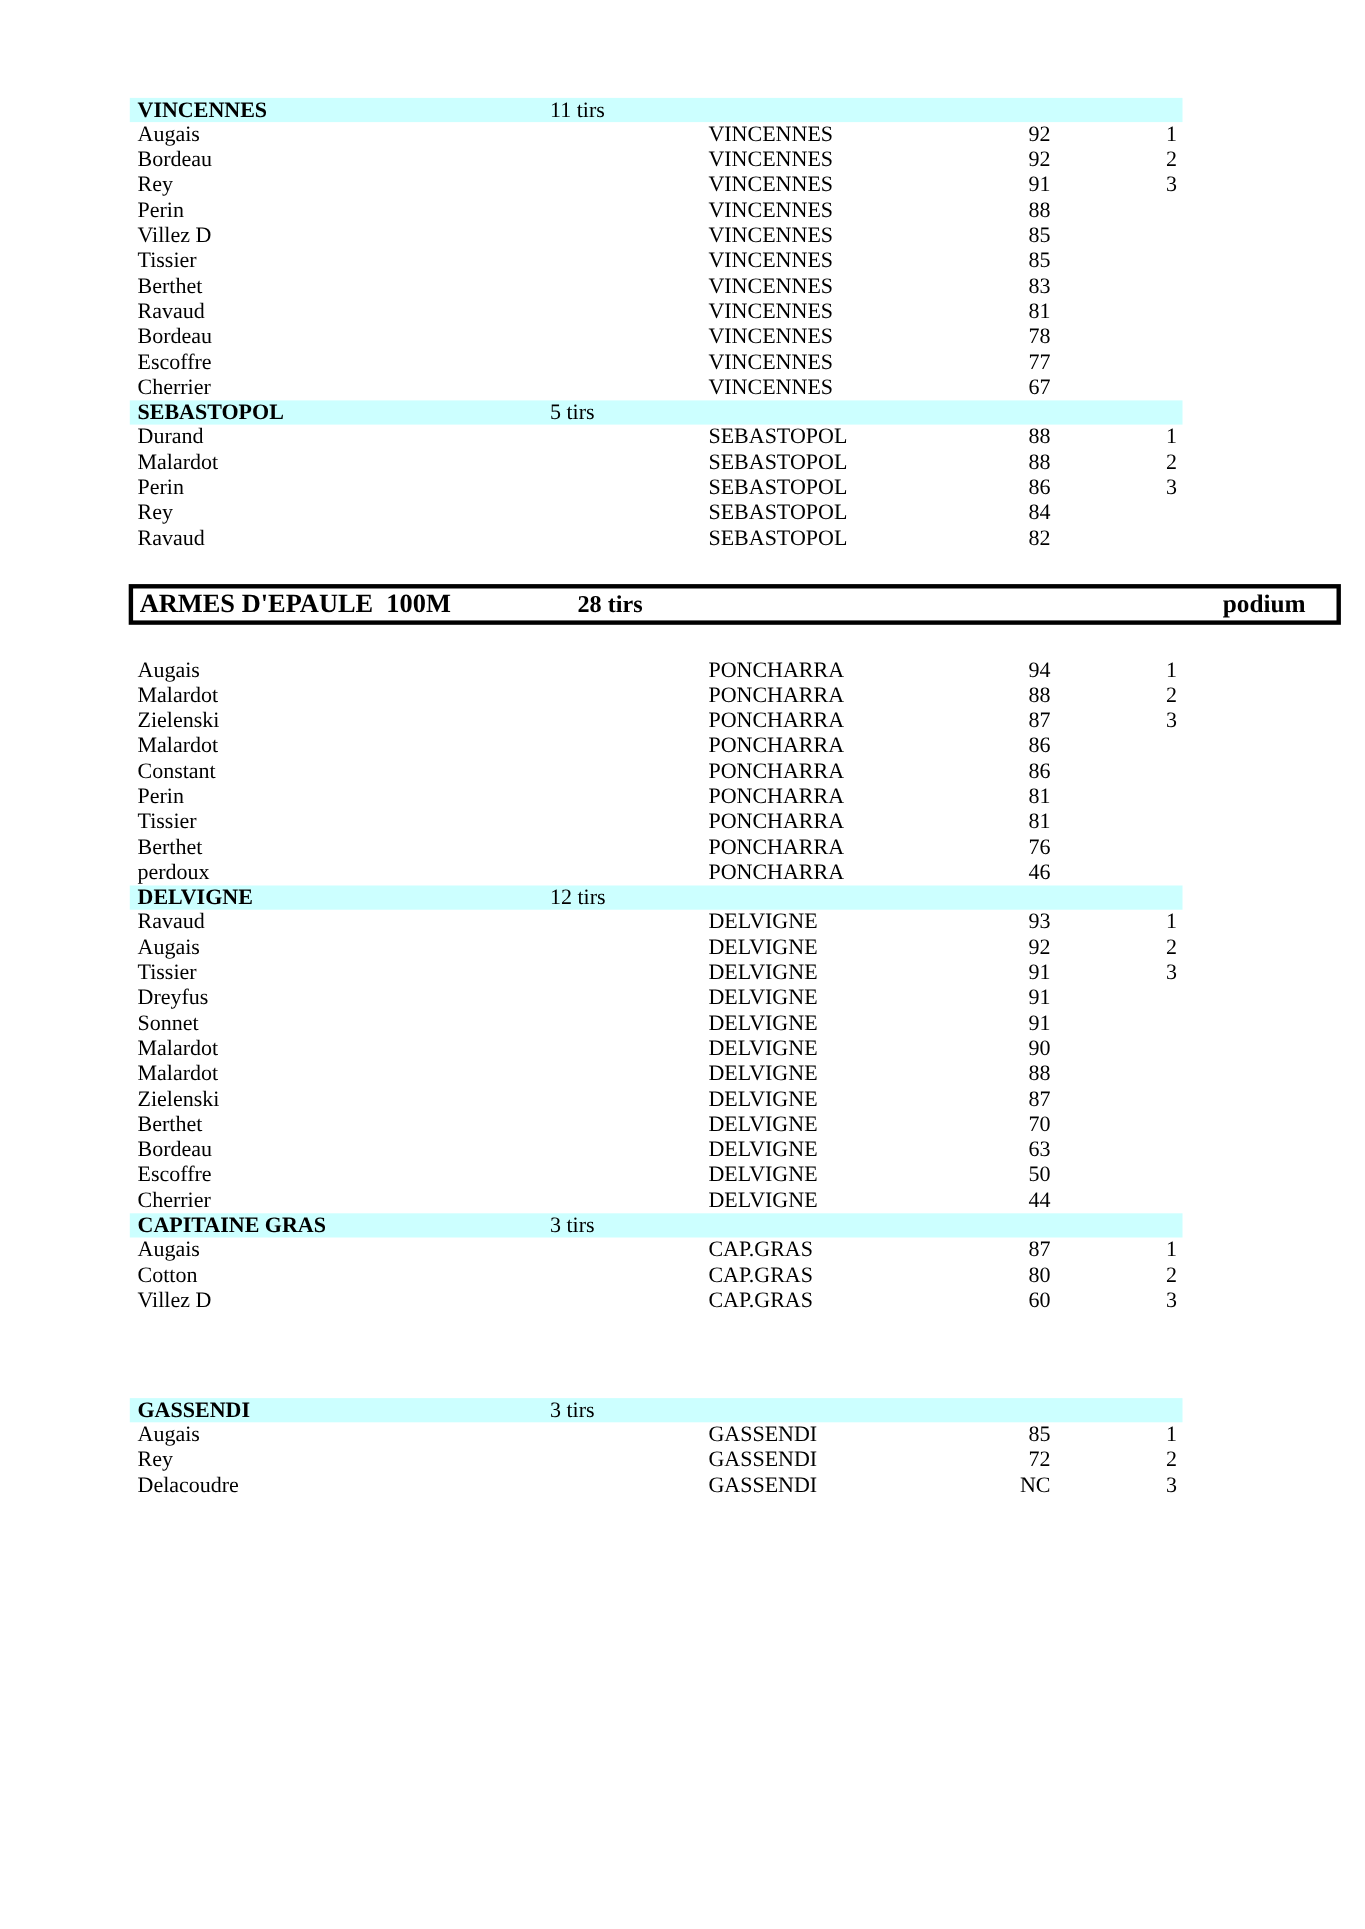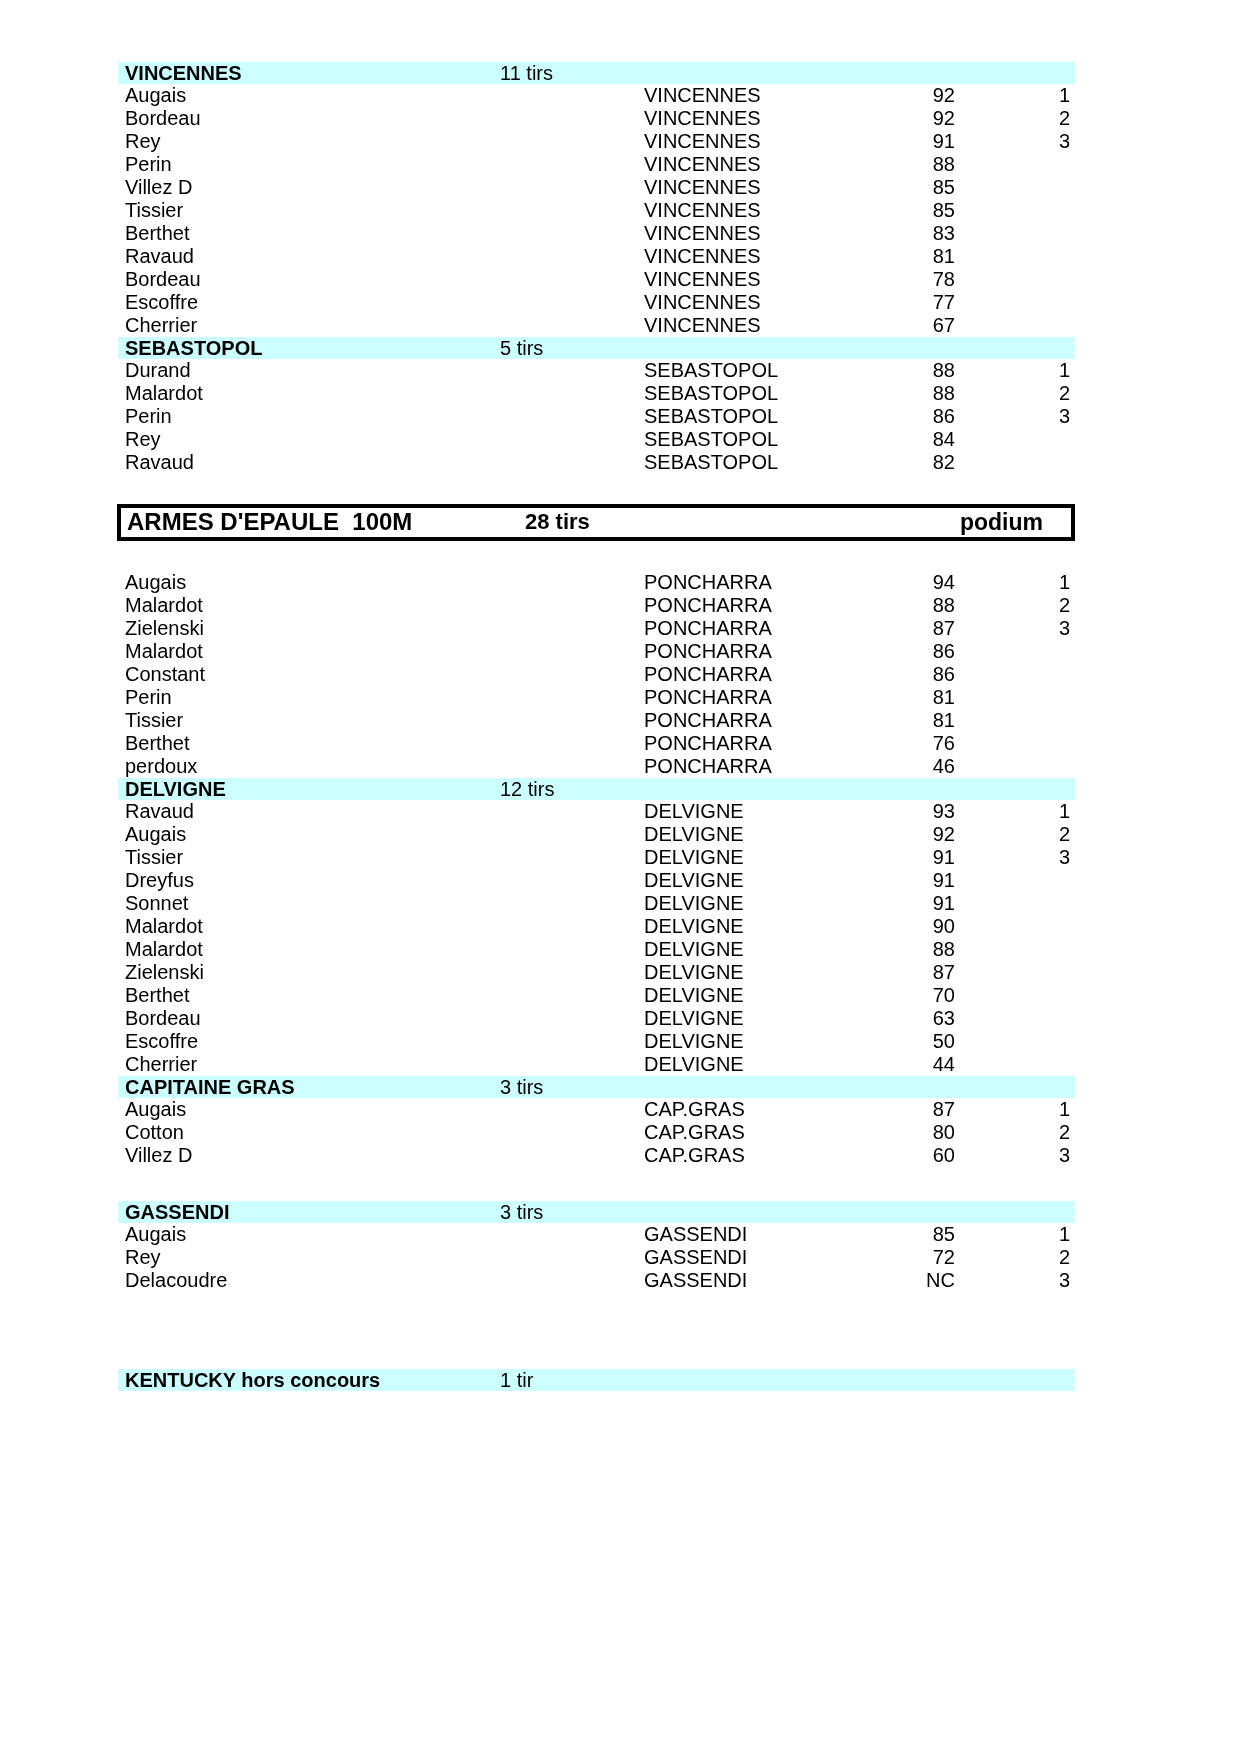--- a/index.html
+++ b/index.html
@@ -3,21 +3,21 @@
 <meta charset="utf-8">
 <style>
   * { margin: 0; padding: 0; box-sizing: border-box; }
   html, body { width: 1241px; height: 1754px; background: #ffffff; }
   body {
     font-family: "Liberation Sans", "DejaVu Sans", sans-serif;
     color: #000;
     position: relative;
     overflow: hidden;
   }
-  #blocks { padding-top: 62px; }
+  #blocks { padding-top: 89px; font-family: Liberation Serif, serif; }
 
   
   .section .bar {
     position: relative;
     margin-left: 118px;
     width: 957px;
     height: 22px;
     line-height: 22px;
     background: var(--highlight, #ccffff);
   }
@@ -43,21 +43,21 @@
   .section + .section { }
   .divider { margin-top: 30px; }
   .divider + .section { margin-top: 30px; }
   #blocks > .section:nth-child(7) { margin-top: 34px; }
   #blocks > .section:last-child { margin-top: 77px; }
 
   
   .divider {
     position: relative;
     margin-left: 117px;
-    width: 958px;
+    width: 1102px;
     height: 37px;
     border: 4px solid #000;
     background: #fff;
     line-height: 28px;
   }
   .d-title  { position: absolute; left: 6px;  font-weight: bold; font-size: 24px; white-space: pre; }
   .d-tirs   { position: absolute; left: 404px; font-weight: bold; font-size: 22px; white-space: nowrap; }
   .d-podium { position: absolute; right: 28px; font-weight: bold; font-size: 23px; white-space: nowrap; }
 
   .footer {
@@ -374,21 +374,14 @@
     <span class="c-rank">2</span>
   </div>
           <div class="row">
     <span class="c-name">Delacoudre</span>
     <span class="c-arme">GASSENDI</span>
     <span class="c-score">NC</span>
     <span class="c-rank">3</span>
   </div>
         </div>
   </div>
-      <div class="section">
-    <div class="bar">
-      <span class="bar-title">KENTUCKY hors concours</span>
-      <span class="bar-tirs">1 tir</span>
-    </div>
-    <div class="rows"></div>
-  </div>
     </div>
 </div>
 
 </body></html>

